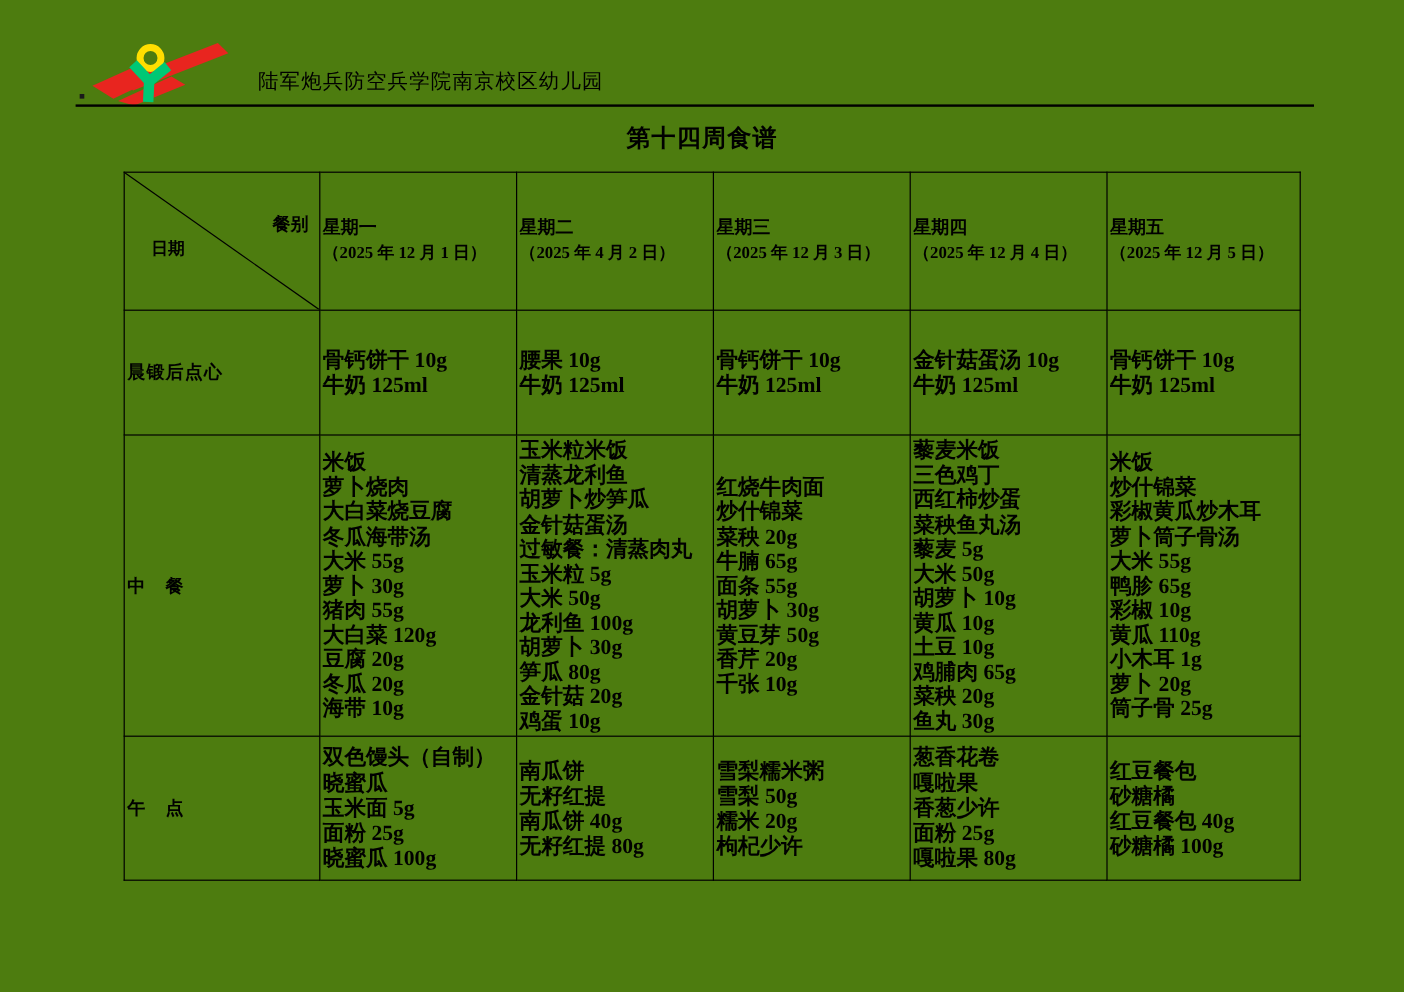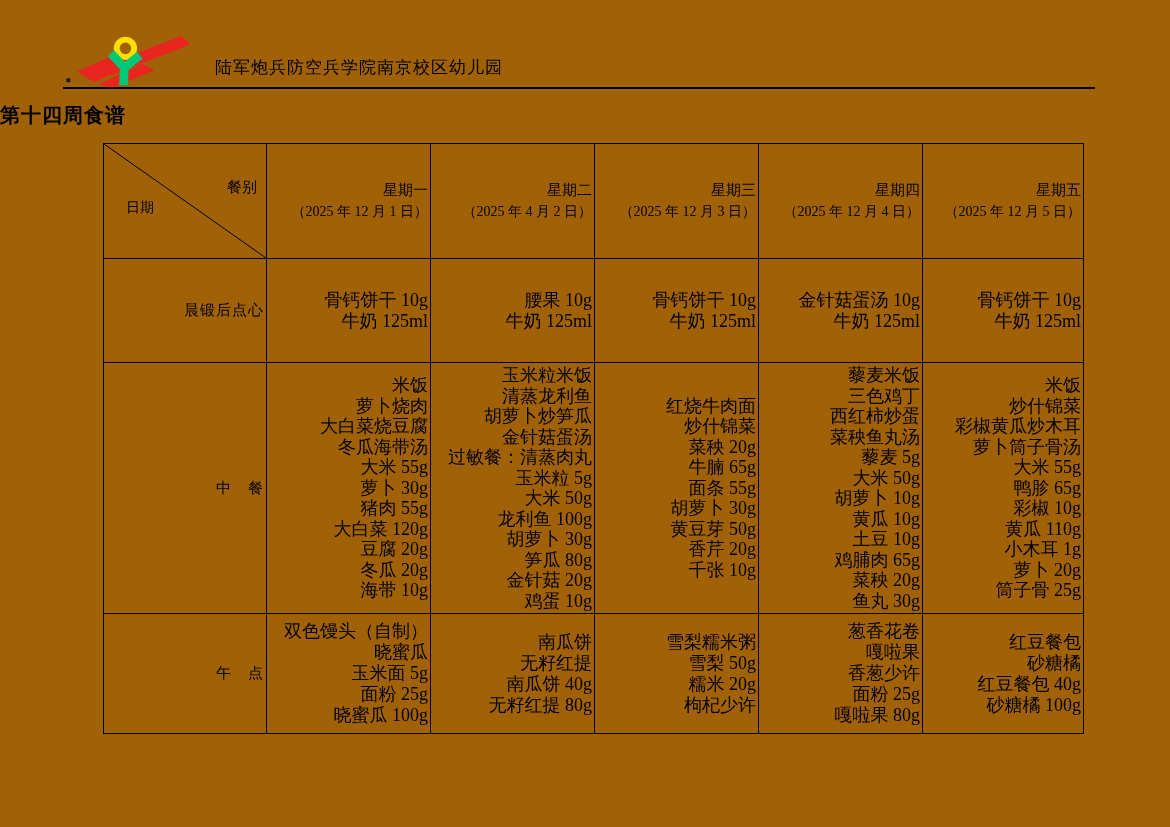--- a/index.html
+++ b/index.html
@@ -1,45 +1,45 @@
 <!DOCTYPE html>
 <html><head>
 <meta charset="utf-8">
 <style>
   * { margin: 0; padding: 0; box-sizing: border-box; }
   body { background: #fff; font-family: "Liberation Serif", "DejaVu Serif", serif; color: #000; }
   .page {
     position: relative;
     width: 1170px;
     height: 827px;
-    background: #a16207;
+    background: #4d7c0f;
     overflow: hidden;
   }
   
   .letterhead { position: absolute; left: 63px; top: 26px; width: 1032px; height: 62px; }
   .logo { position: absolute; left: 0; top: 2px; width: 150px; height: 60px; }
   .school-name {
     position: absolute; left: 152px; top: 30px;
     font-size: 17px; letter-spacing: 1px; white-space: nowrap;
   }
   .head-rule {
     position: absolute; left: 63px; top: 87px; width: 1032px; height: 0;
     border-top: 2px solid #000;
   }
   
   .doc-title {
     position: absolute; left: 0; top: 102px; width: 1170px;
-    text-align: left; font-size: 20px; font-weight: 700; letter-spacing: 1px;
+    text-align: center; font-size: 20px; font-weight: 700; letter-spacing: 1px;
   }
   
   table.menu {
     position: absolute; left: 103px; top: 143px;
     width: 980px; border-collapse: collapse; table-layout: fixed;
   }
-  table.menu td { border: 1.5px solid #000; text-align: right; vertical-align: middle; padding: 2px; }
+  table.menu td { border: 1.5px solid #000; text-align: left; vertical-align: middle; padding: 2px; font-weight: bold; }
   td.corner { position: relative; padding: 0; }
   .corner-svg { position: absolute; left: 0; top: 0; width: 100%; height: 100%; }
   .corner-meal { position: absolute; top: 34px; right: 9px; font-size: 15px; }
   .corner-date { position: absolute; top: 55px; left: 22px; font-size: 14px; }
   .day-name { font-size: 15px; line-height: 22px; }
   .day-date { font-size: 14px; line-height: 22px; white-space: nowrap; }
   .row-label { font-size: 15px; letter-spacing: 1px; }
   .menu-cell { font-size: 18px; line-height: 21px; }
   tr.lunch-row .menu-cell { line-height: 20.5px; }
 </style>

